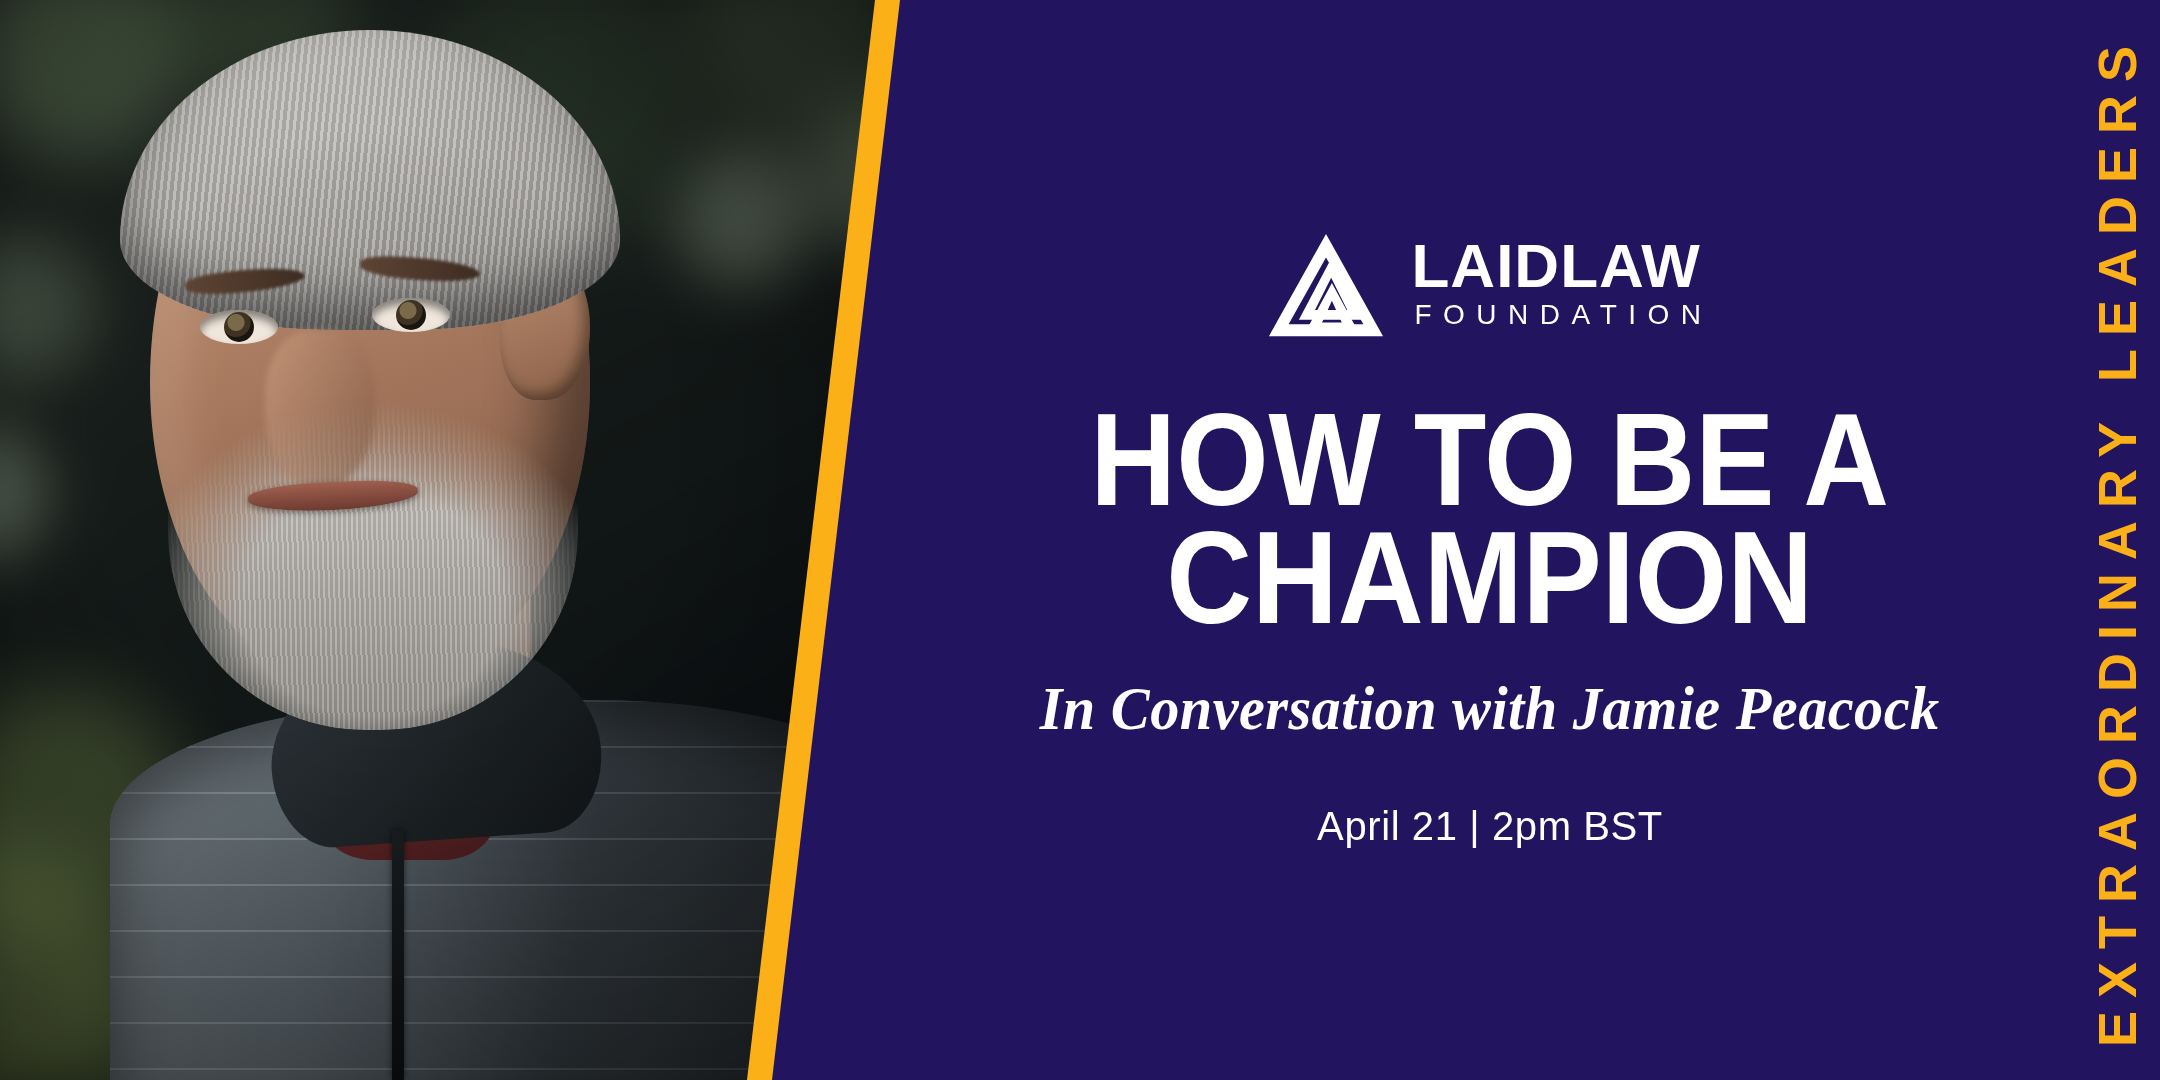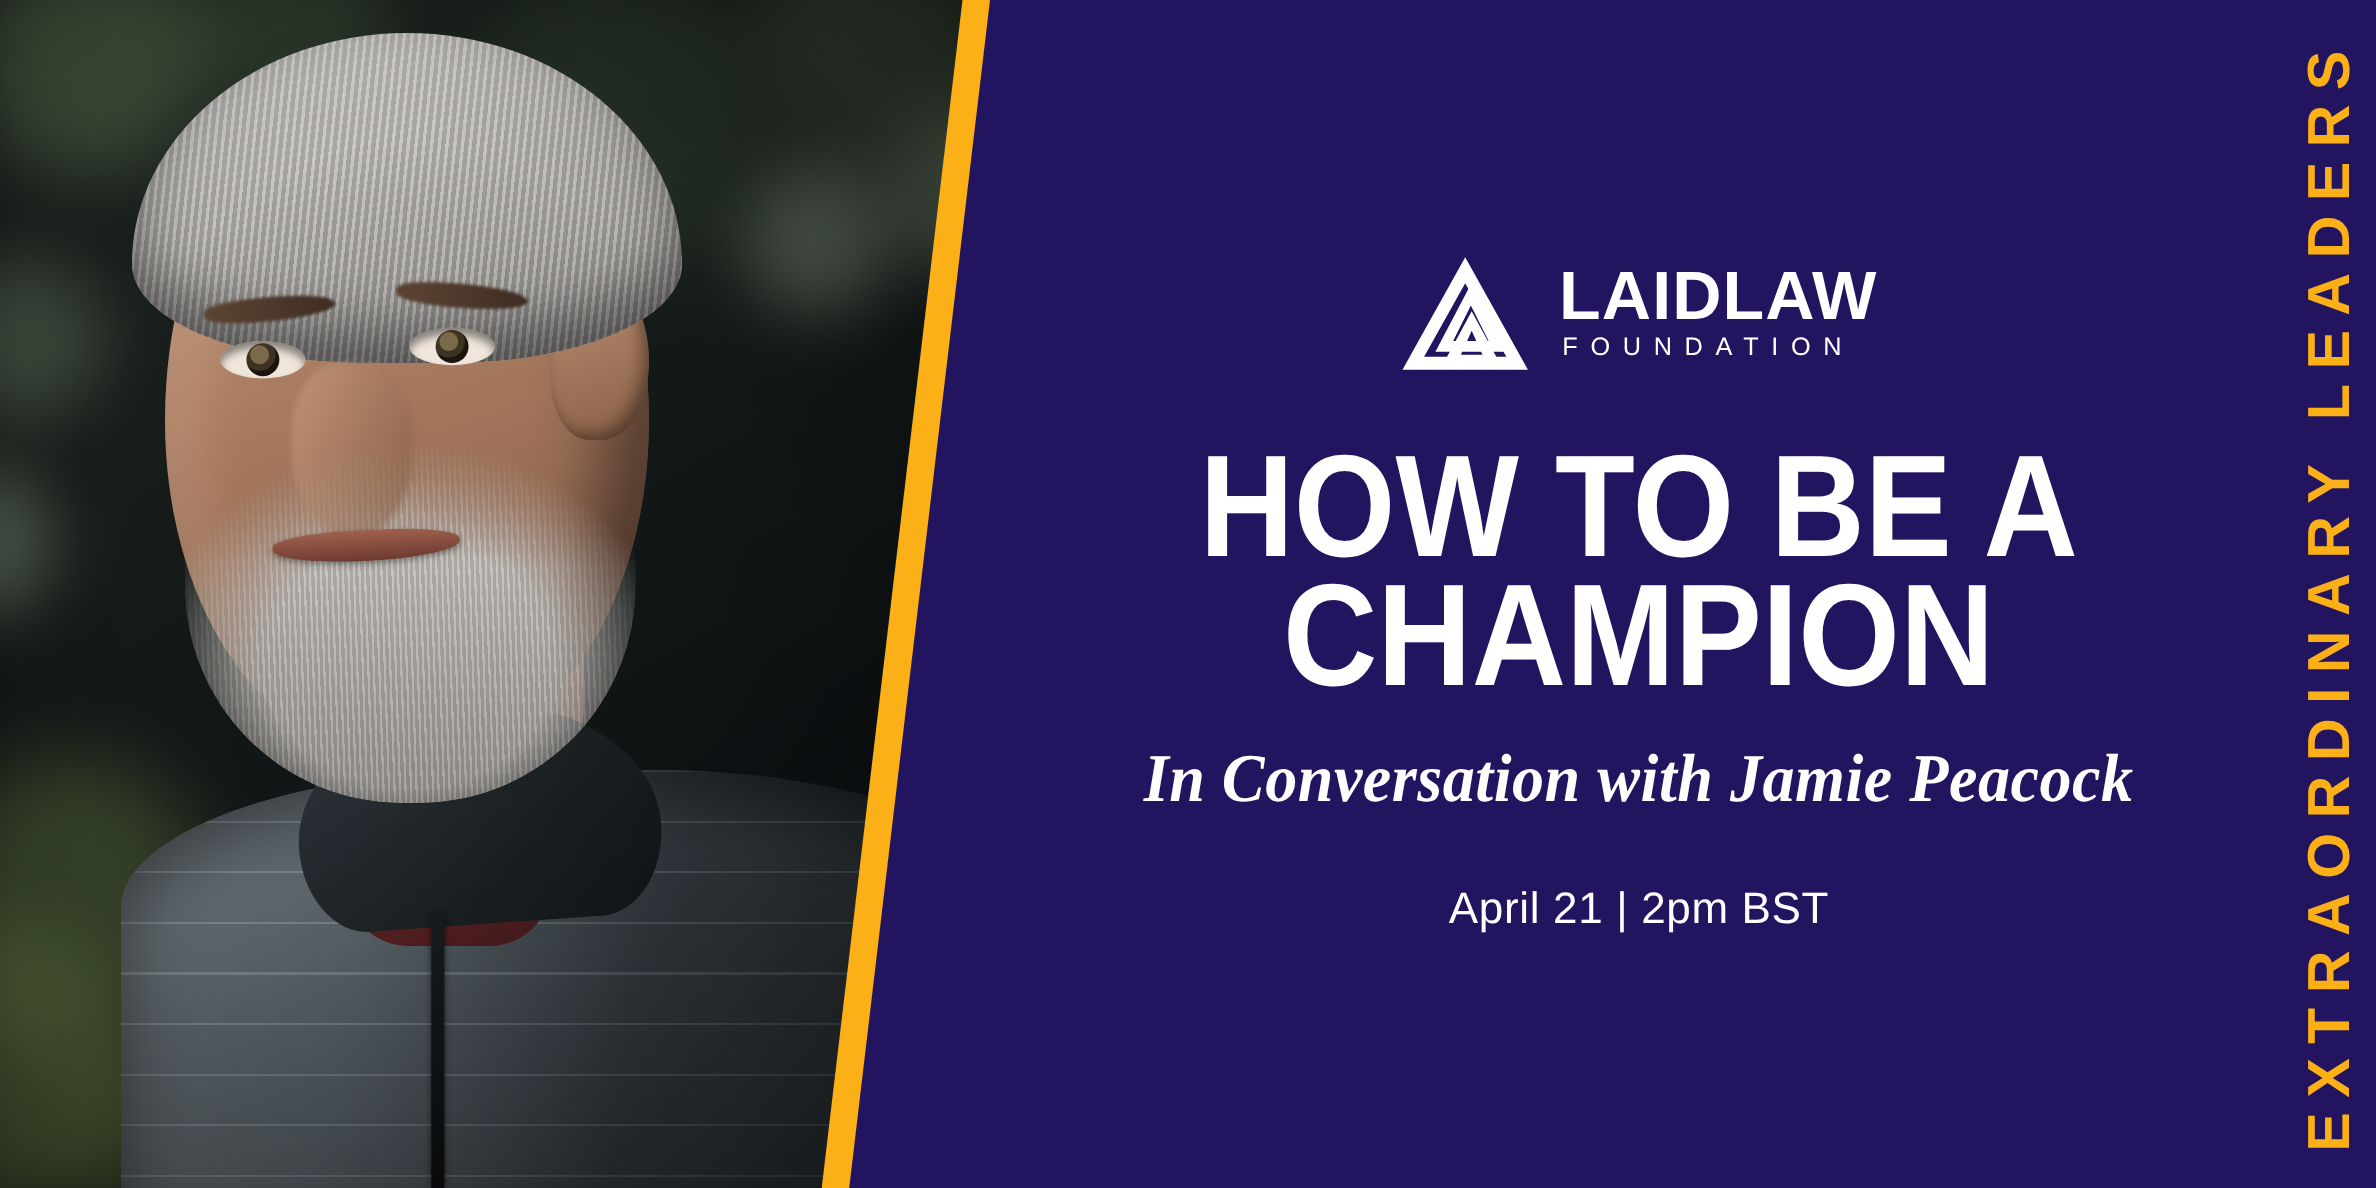--- a/index.html
+++ b/index.html
@@ -229,21 +229,21 @@
   .logo-words { display: flex; flex-direction: column; align-items: flex-start; }
   .logo-wordmark {
     color: #ffffff;
     font-size: 62px;
     font-weight: 700;
     letter-spacing: 1px;
     line-height: .92;
   }
   .logo-sub {
     color: #ffffff;
-    font-size: 23px;
+    font-size: 28px;
     font-weight: 400;
     letter-spacing: 11.5px;
     line-height: 1.5;
     margin-left: 3px;
   }
 
   
   .headline {
     color: #ffffff;
     font-family: "Liberation Sans Narrow", "Liberation Sans", sans-serif;

